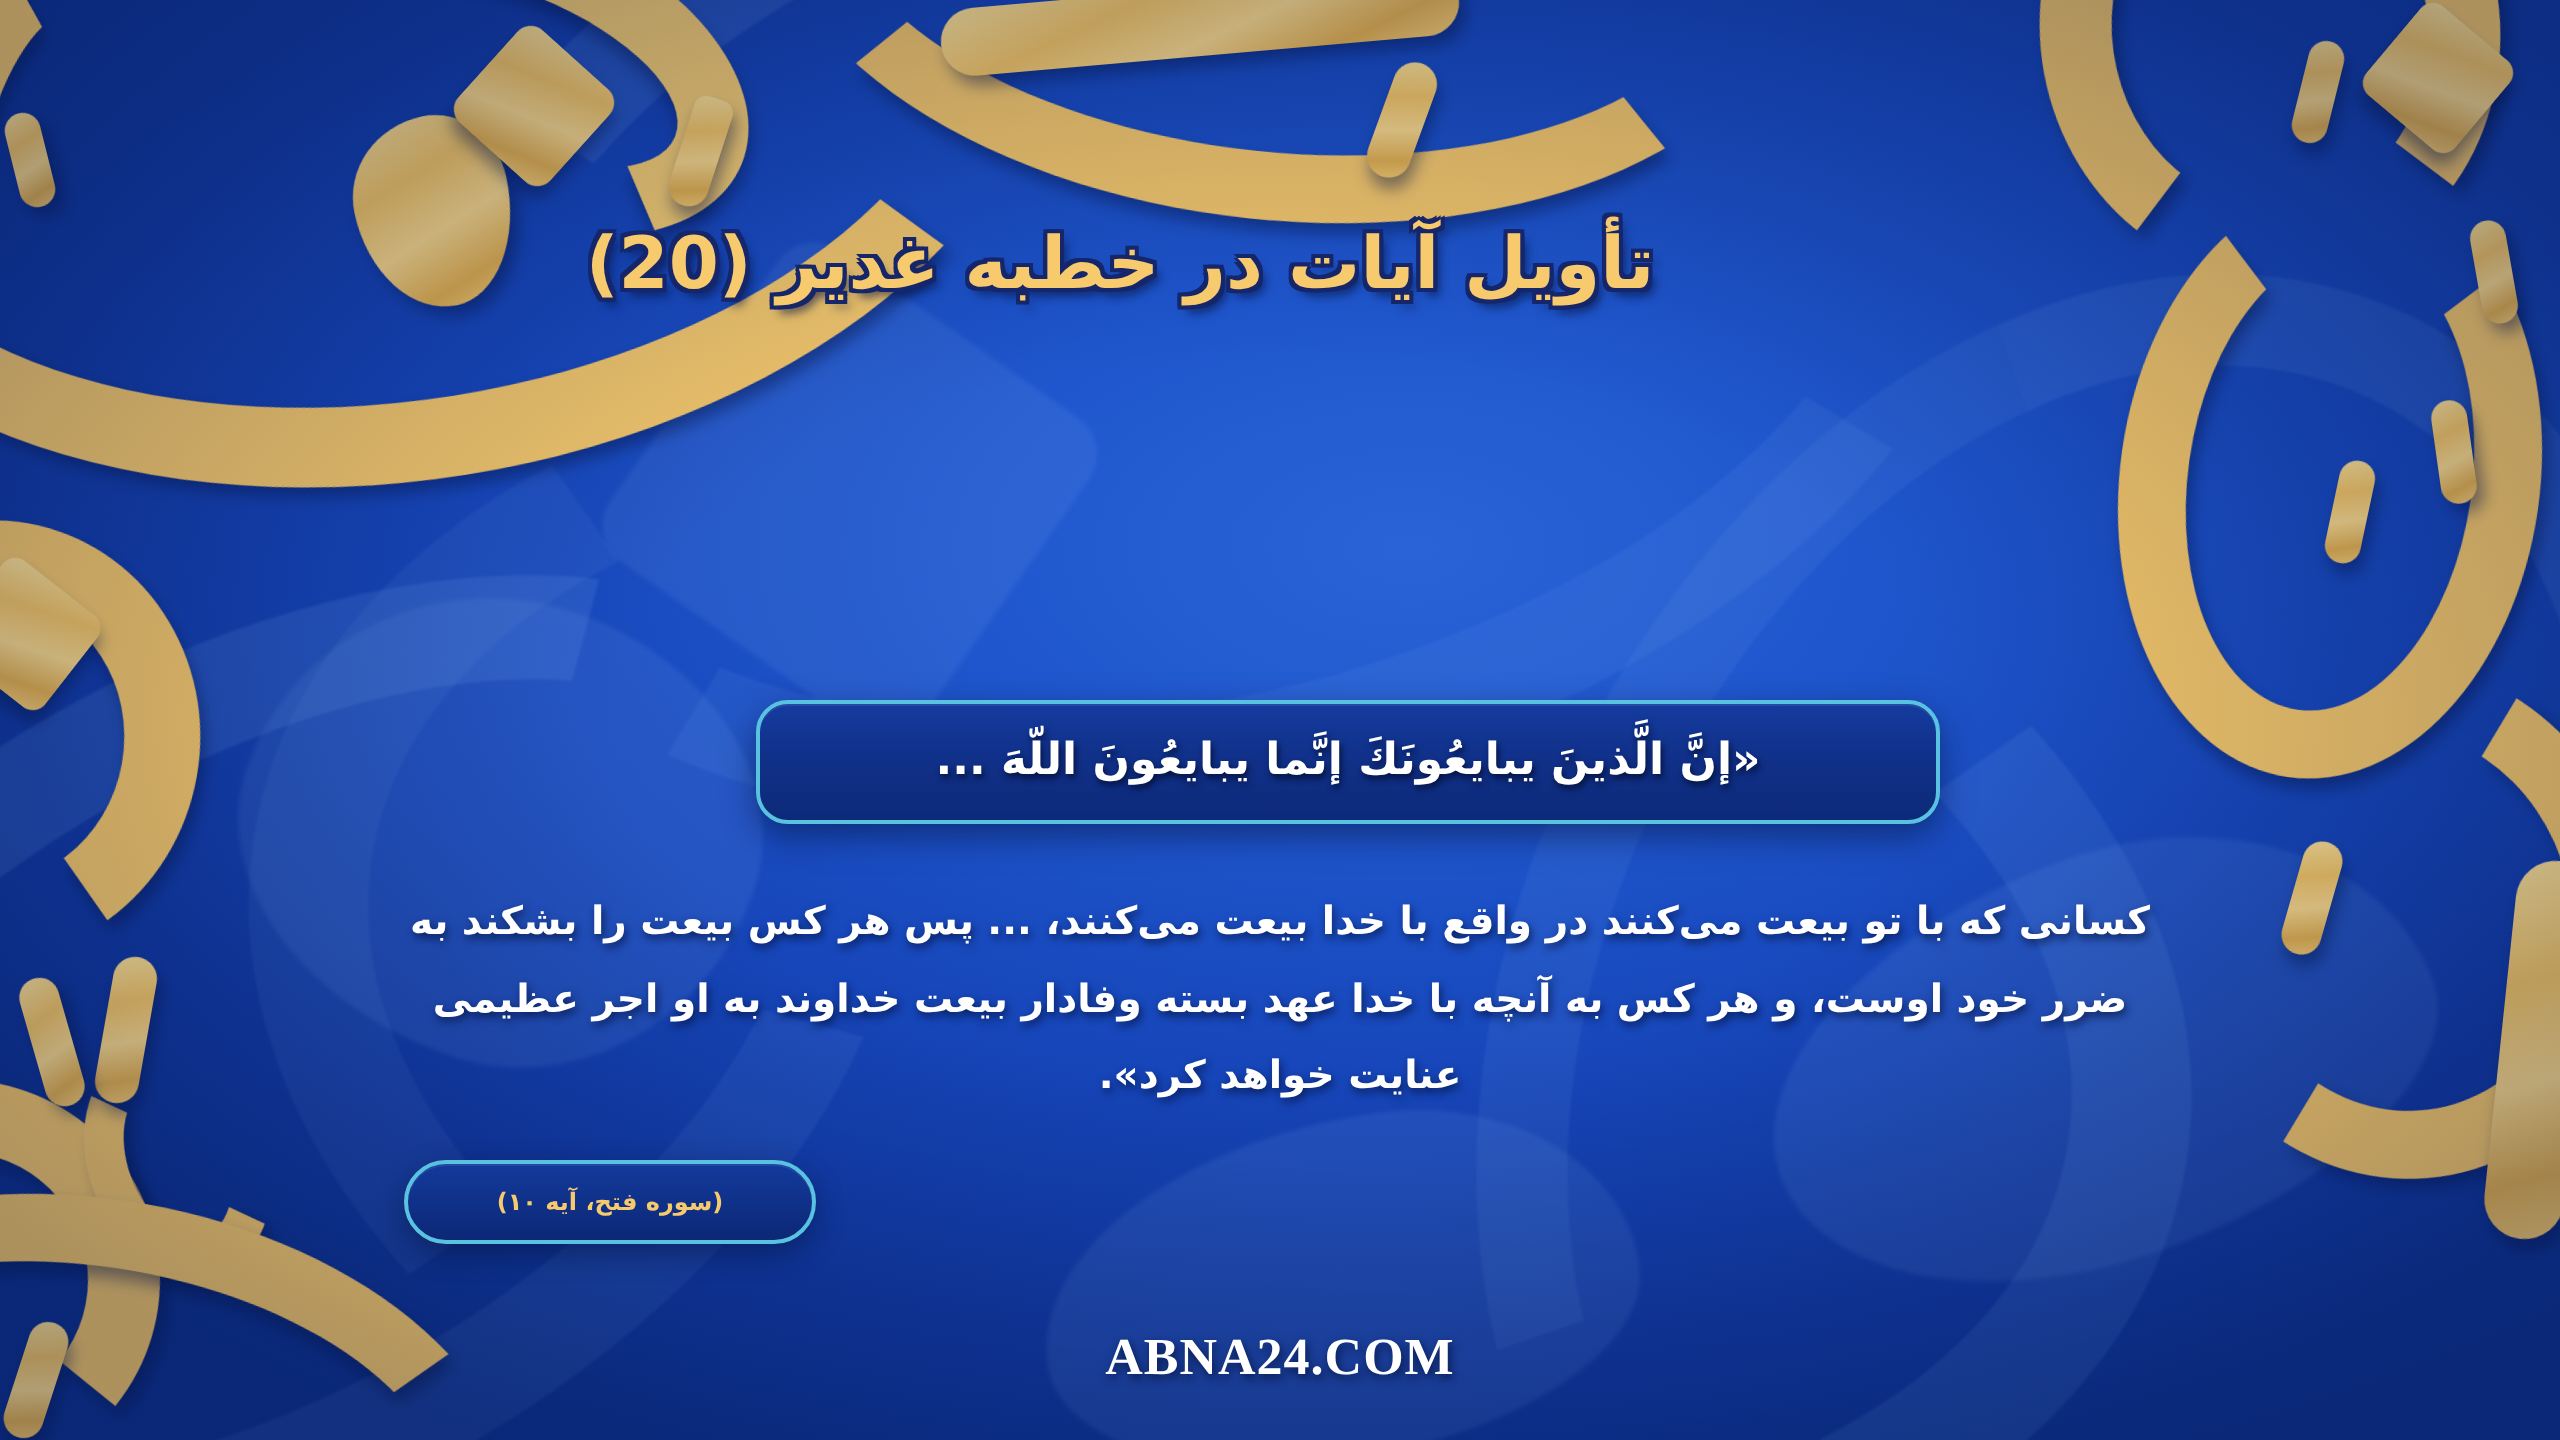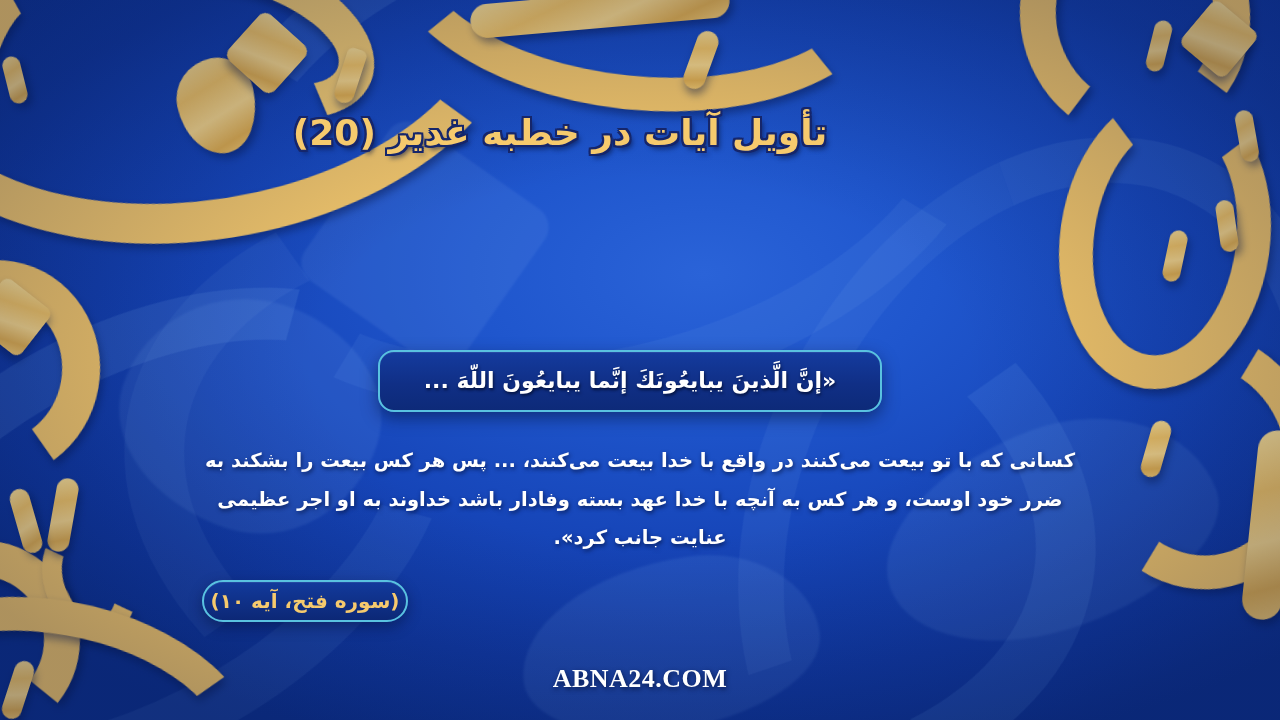--- a/index.html
+++ b/index.html
@@ -190,21 +190,21 @@
     font-weight:bold;
     line-height:1.78;
     color:#ffffff;
     text-shadow:1px 2px 4px rgba(4,18,60,.75);
   }
   .lead .hl { color:#ffe800; }
 
   .verse-box {
     position:absolute;
     top:350px; left:378px;
-    width:504px; height:62px;
+    width:592px; height:62px;
     border:2px solid #59c2e0;
     border-radius:16px;
     background:linear-gradient(180deg,#143b9e 0%,#102f86 55%,#0d2a79 100%);
     box-shadow:0 6px 16px rgba(4,16,54,.5), inset 0 1px 0 rgba(255,255,255,.08);
     display:flex; align-items:center; justify-content:center;
   }
   .verse-text {
     direction:rtl;
     color:#ffffff;
     font-size:22px;
@@ -233,21 +233,21 @@
     width:206px; height:42px;
     border:2px solid #59c2e0;
     border-radius:21px;
     background:linear-gradient(180deg,#123a9c 0%,#0f2f85 60%,#0c2876 100%);
     box-shadow:0 5px 14px rgba(4,16,54,.45), inset 0 1px 0 rgba(255,255,255,.08);
     display:flex; align-items:center; justify-content:center;
   }
   .source-badge span {
     direction:rtl;
     color:#f6ca6d;
-    font-size:20px;
+    font-size:12px;
     font-weight:bold;
     white-space:nowrap;
   }
 
   .watermark {
     position:absolute;
     top:664px; left:0; right:0;
     text-align:center;
     direction:ltr;
     font-family:"Liberation Serif","DejaVu Serif",serif;
@@ -316,21 +316,21 @@
 
   <div class="content">
 
     <div class="title">تأویل آیات در خطبه غدیر (20)</div>
 
 
     <div class="verse-box">
       <div class="verse-text">«إنَّ الَّذينَ يبايعُونَكَ إنَّما يبايعُونَ اللّهَ ...</div>
     </div>
 
-    <div class="translation">کسانی که با تو بیعت می‌کنند در واقع با خدا بیعت می‌کنند، ... پس هر کس بیعت را بشکند به ضرر خود اوست، و هر کس به آنچه با خدا عهد بسته وفادار باشد خداوند به او اجر عظیمی عنایت جانب کرد».</div>
+    <div class="translation">کسانی که با تو بیعت می‌کنند در واقع با خدا بیعت می‌کنند، ... پس هر کس بیعت را بشکند به ضرر خود اوست، و هر کس به آنچه با خدا عهد بسته وفادار بیعت خداوند به او اجر عظیمی عنایت خواهد کرد».</div>
 
     <div class="source-badge">
       <span>(سوره فتح، آیه ۱۰)</span>
     </div>
 
     <div class="watermark">ABNA24.COM</div>
 
   </div>
 </div>
 

